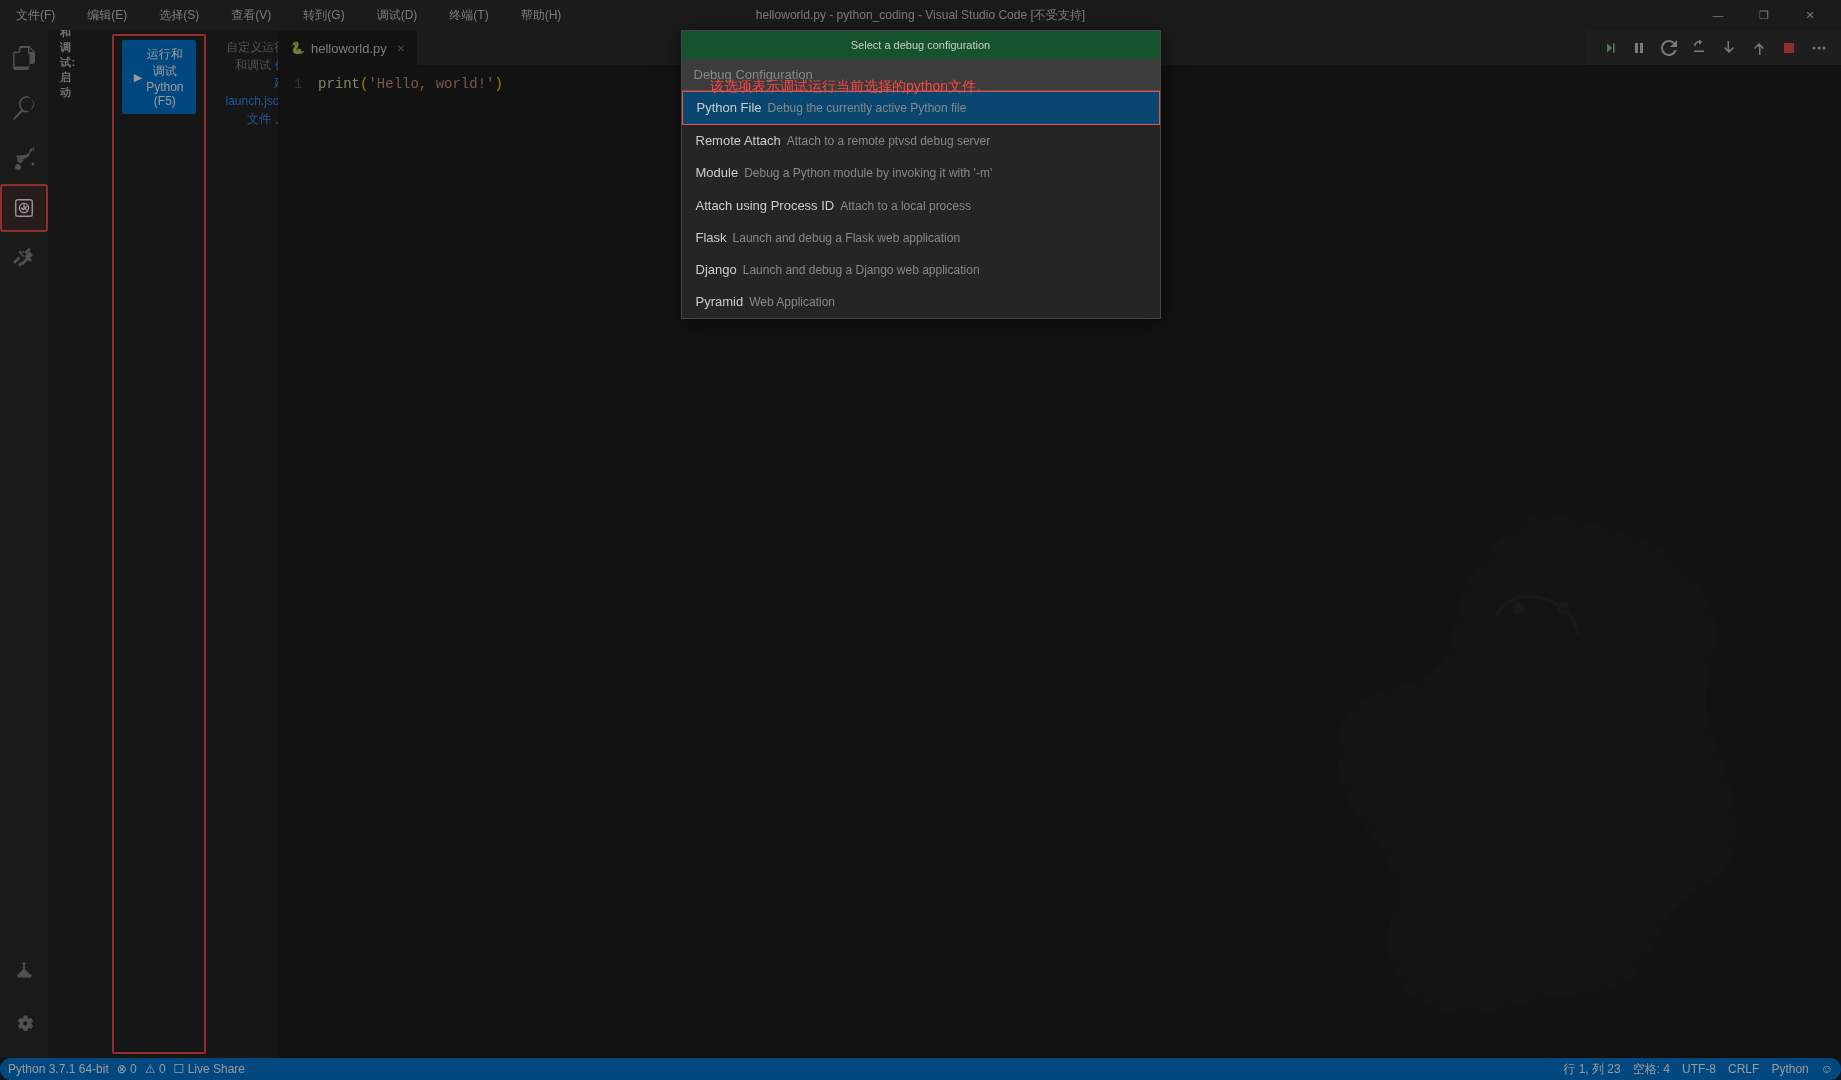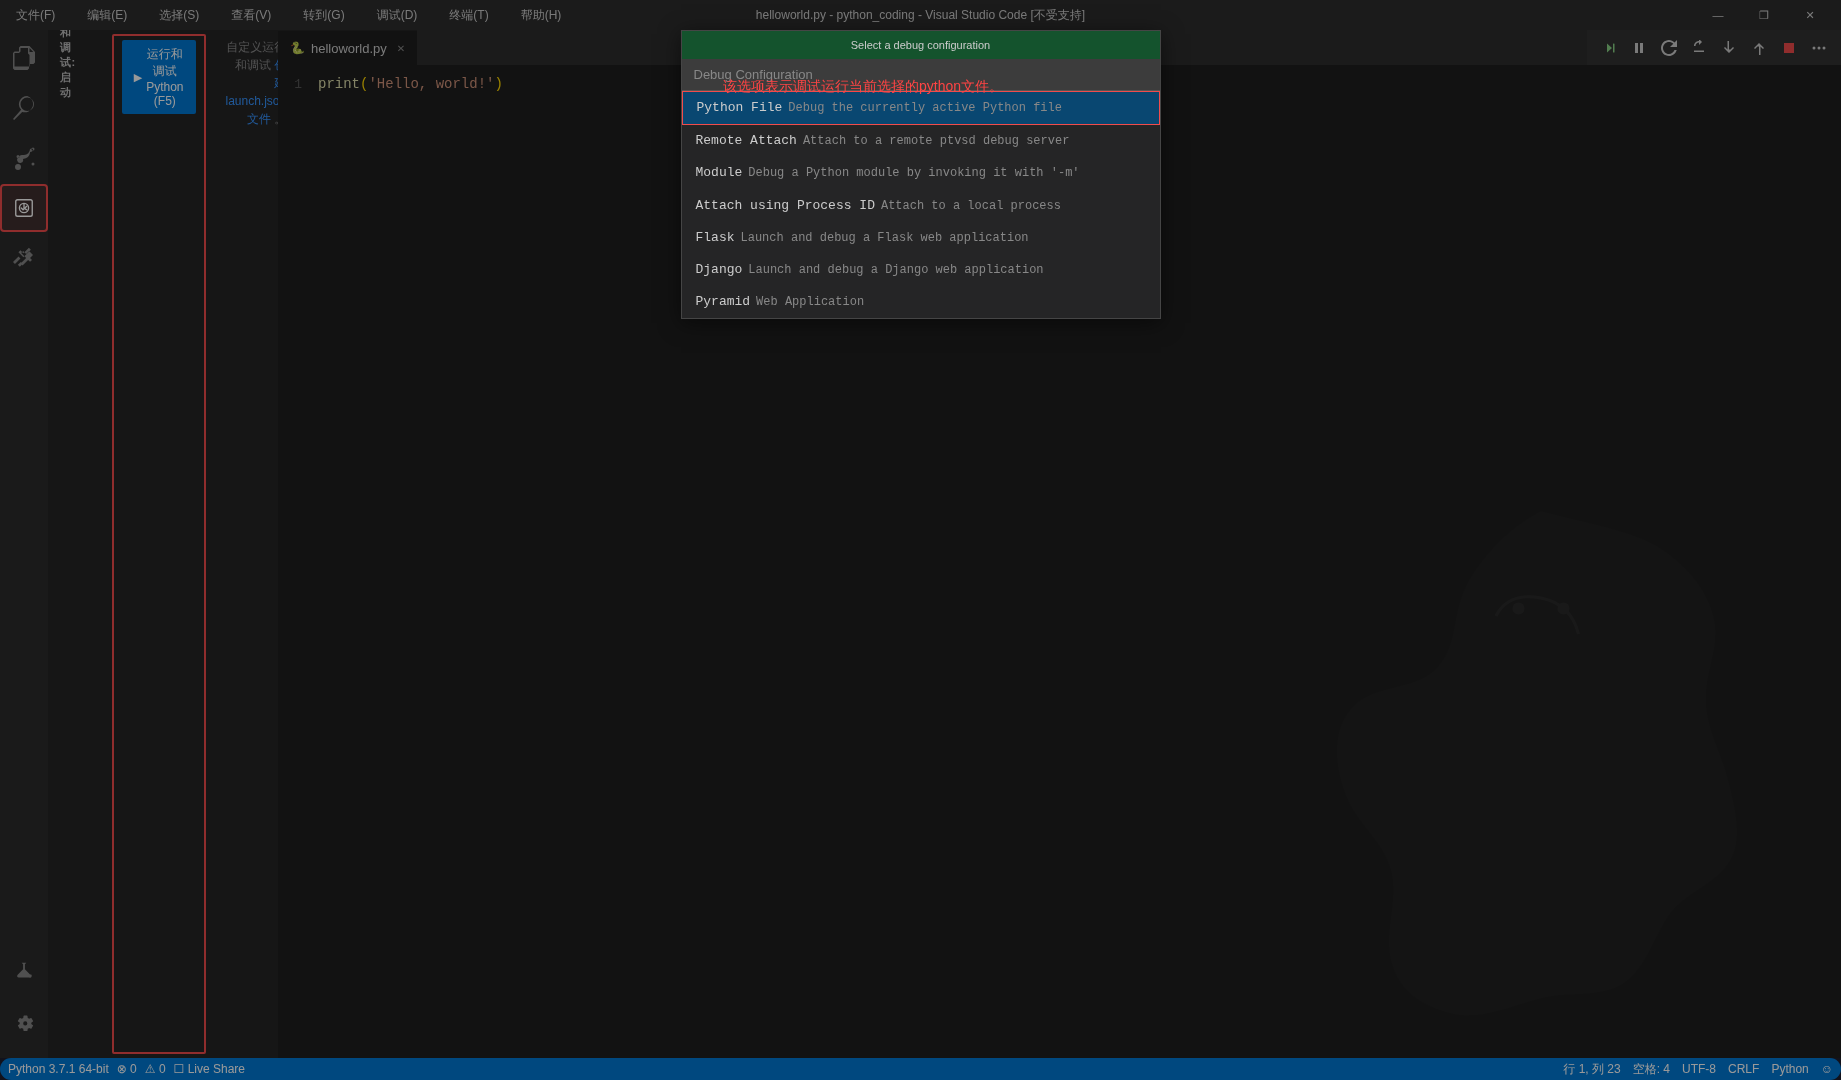--- a/index.html
+++ b/index.html
@@ -265,21 +265,20 @@
       outline: none;
     }
     .dialog-search::placeholder { color: #888; }
     .config-item {
       padding: 7px 14px;
       cursor: pointer;
       display: flex;
       align-items: baseline;
       gap: 6px;
       line-height: 1.4;
-      font-family: Liberation Mono, monospace;
     }
     .config-item.selected {
       background: #094771;
       border: 1px solid #f14c4c;
     }
     .config-item-name {
       font-size: 13px;
       color: #cccccc;
       flex-shrink: 0;
       font-weight: 500;
@@ -292,21 +291,20 @@
     
     .annotation {
       position: absolute;
       top: 78px;
       left: 710px;
       color: #ff4444;
       font-size: 14px;
       font-weight: 500;
       z-index: 400;
       white-space: nowrap;
-      margin-left: 13px;
     }
 
     
     .run-btn-box {
       border: 2px solid #f14c4c;
       border-radius: 2px;
     }
 
     
     .status-bar {

